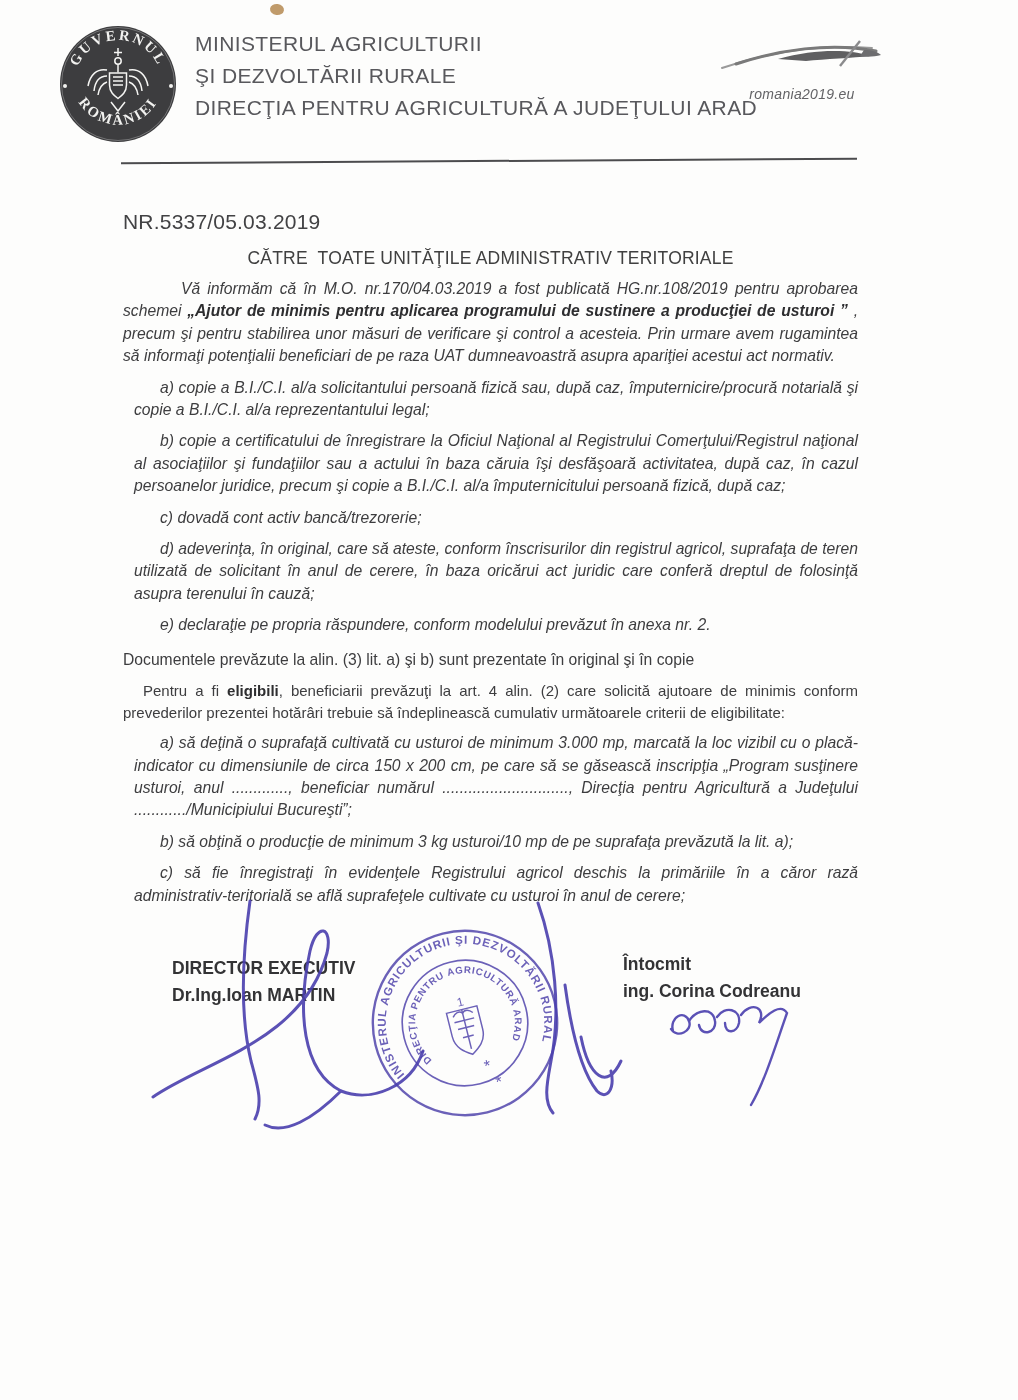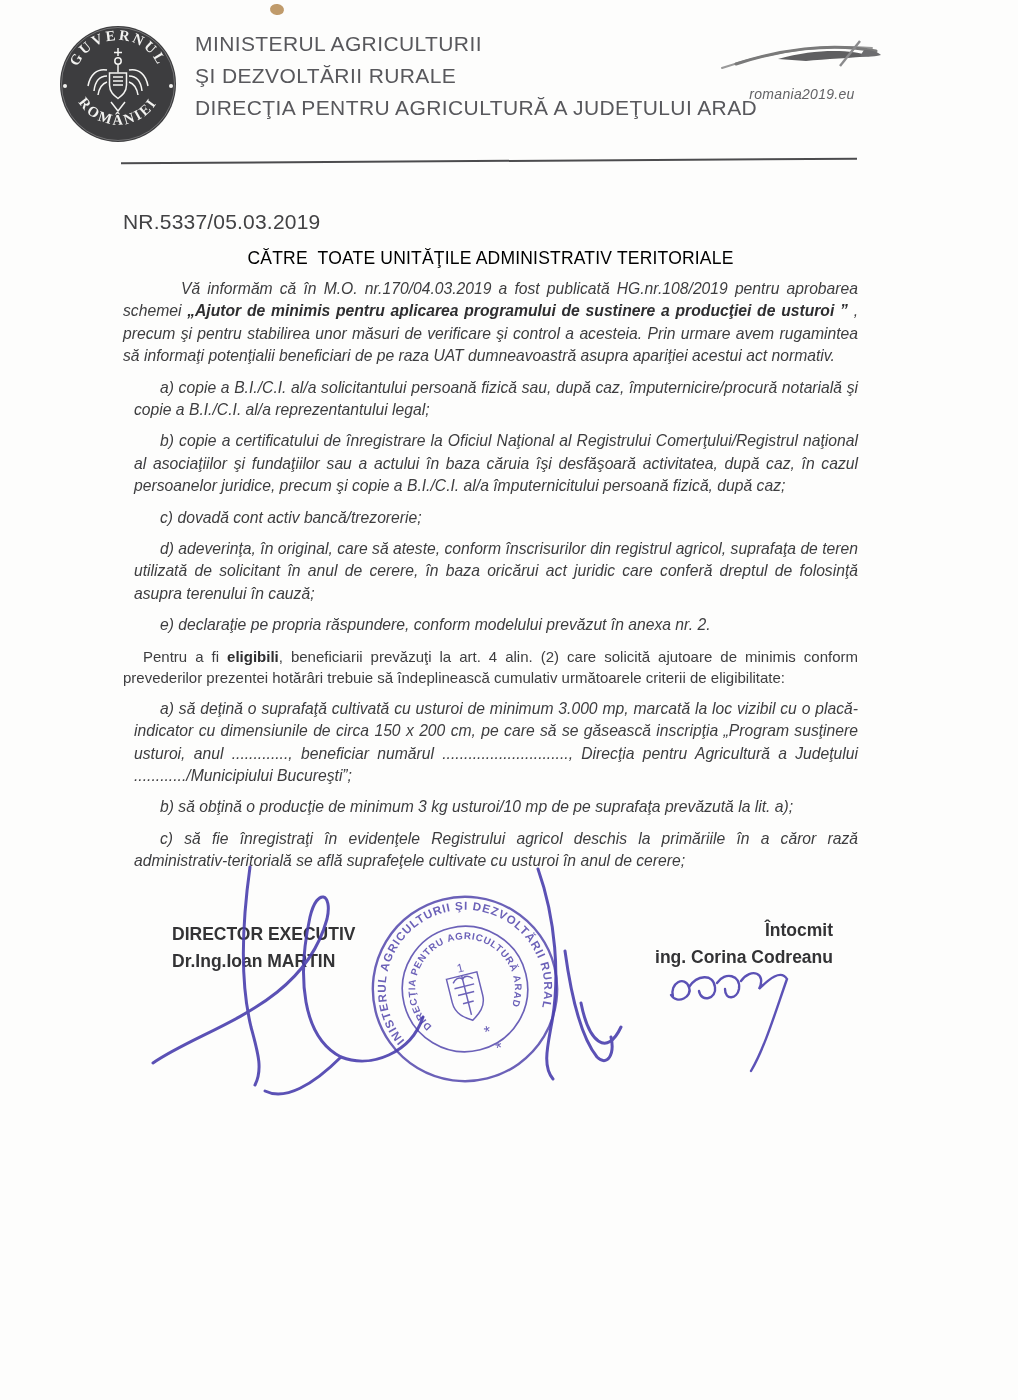--- a/index.html
+++ b/index.html
@@ -16,32 +16,32 @@
   .org-block { position:absolute; left:195px; top:28px; color:#58585c; }
   .org-line { font-size:21px; letter-spacing:.4px; line-height:32px; }
   .logo-block { position:absolute; left:712px; top:36px; width:180px; text-align:center; }
   .logo-text { font-size:14px; color:#636366; letter-spacing:.3px; margin-top:2px;font-style:italic; }
   .rule {
     position:absolute; left:121px; top:160px; width:736px; height:2px;
     background:#4c4c4e; transform:rotate(-0.35deg);
   }
   .content { position:absolute; left:123px; top:210px; width:735px; }
   .ref-number { font-size:21px; color:#424244; letter-spacing:.2px; }
-  .letter-title { text-align:center; font-size:17.5px; color:#000000; margin-top:14px; letter-spacing:.2px; white-space:pre-wrap; }
+  .letter-title { text-align:center; font-size:17.5px; color:#404040; margin-top:14px; letter-spacing:.2px; white-space:pre-wrap; }
   .salutation { text-align:center; font-size:17px; font-weight:bold; color:#3a3a3c; margin-top:15px; }
   .para { font-size:15.7px; line-height:22.4px; text-align:justify; margin-top:9px; }
   .indent-lg { text-indent:58px;font-style:italic; }
   .indent-md { text-indent:26px;margin-left:11px; }
   .indent-sm { text-indent:20px; }
   .ital { font-style:italic; }
   .small { font-size:15px; line-height:21.5px; }
   b { color:#2e2e30; }
   .sign-row { position:relative; margin-top:28px; height:240px; }
   .sign-left { position:absolute; left:49px; top:20px; font-weight:bold; font-size:17.5px; color:#333335; line-height:27px; }
-  .sign-right { position:absolute; left:500px; top:16px; width:210px; text-align:right; font-weight:bold; font-size:17.5px; color:#333335; line-height:27px; }
+  .sign-right { position:absolute; left:500px; top:16px; width:210px; text-align:left; font-weight:bold; font-size:17.5px; color:#333335; line-height:27px; }
   .stamp-svg { position:absolute; left:236px; top:-18px; z-index:4; opacity:.88; }
   .ink-svg { position:absolute; left:-10px; top:-46px; z-index:5; pointer-events:none; }
 </style>
 </head>
 <body>
 
 <div class="page">
 
   <div class="punch-dot"></div>
 
@@ -100,20 +100,21 @@
 
     <p class="para indent-lg"><span>Vă informăm că în M.O. nr.170/04.03.2019 a fost publicată HG.nr.108/2019 pentru aprobarea schemei </span><b>„Ajutor de minimis pentru aplicarea programului de sustinere a producţiei de usturoi ”</b><span> , precum şi pentru stabilirea unor măsuri de verificare şi control a acesteia. Prin urmare avem rugamintea să informaţi potenţialii beneficiari de pe raza UAT dumneavoastră asupra apariţiei acestui act normativ.</span></p>
 
 
     <p class="para indent-md ital">a) copie a B.I./C.I. al/a solicitantului persoană fizică sau, după caz, împuternicire/procură notarială şi copie a B.I./C.I. al/a reprezentantului legal;</p>
     <p class="para indent-md ital">b) copie a certificatului de înregistrare la Oficiul Naţional al Registrului Comerţului/Registrul naţional al asociaţiilor şi fundaţiilor sau a actului în baza căruia îşi desfăşoară activitatea, după caz, în cazul persoanelor juridice, precum şi copie a B.I./C.I. al/a împuternicitului persoană fizică, după caz;</p>
     <p class="para indent-md ital">c) dovadă cont activ bancă/trezorerie;</p>
     <p class="para indent-md ital">d) adeverinţa, în original, care să ateste, conform înscrisurilor din registrul agricol, suprafaţa de teren utilizată de solicitant în anul de cerere, în baza oricărui act juridic care conferă dreptul de folosinţă asupra terenului în cauză;</p>
     <p class="para indent-md ital">e) declaraţie pe propria răspundere, conform modelului prevăzut în anexa nr. 2.</p>
 
+    <p class="para" style="margin-top:12px">Documentele prevăzute la alin. (3) lit. a) şi b) sunt prezentate în original şi în copie</p>
 
     <p class="para indent-sm small"><span>Pentru a fi </span><b>eligibili</b><span>, beneficiarii prevăzuţi la art. 4 alin. (2) care solicită ajutoare de minimis conform prevederilor prezentei hotărâri trebuie să îndeplinească cumulativ următoarele criterii de eligibilitate:</span></p>
 
     <p class="para indent-md ital">a) să deţină o suprafaţă cultivată cu usturoi de minimum 3.000 mp, marcată la loc vizibil cu o placă-indicator cu dimensiunile de circa 150 x 200 cm, pe care să se găsească inscripţia „Program susţinere usturoi, anul ............., beneficiar numărul ............................., Direcţia pentru Agricultură a Judeţului ............/Municipiului Bucureşti”;</p>
     <p class="para indent-md ital">b) să obţină o producţie de minimum 3 kg usturoi/10 mp de pe suprafaţa prevăzută la lit. a);</p>
     <p class="para indent-md ital">c) să fie înregistraţi în evidenţele Registrului agricol deschis la primăriile în a căror rază administrativ-teritorială se află suprafeţele cultivate cu usturoi în anul de cerere;</p>
 
     <div class="sign-row">
 
       <div class="sign-left">

